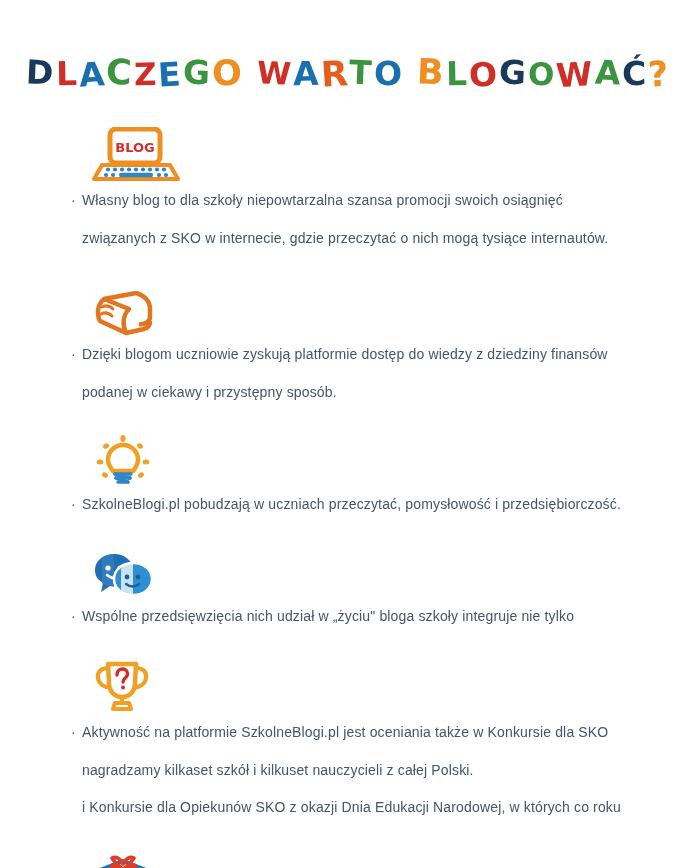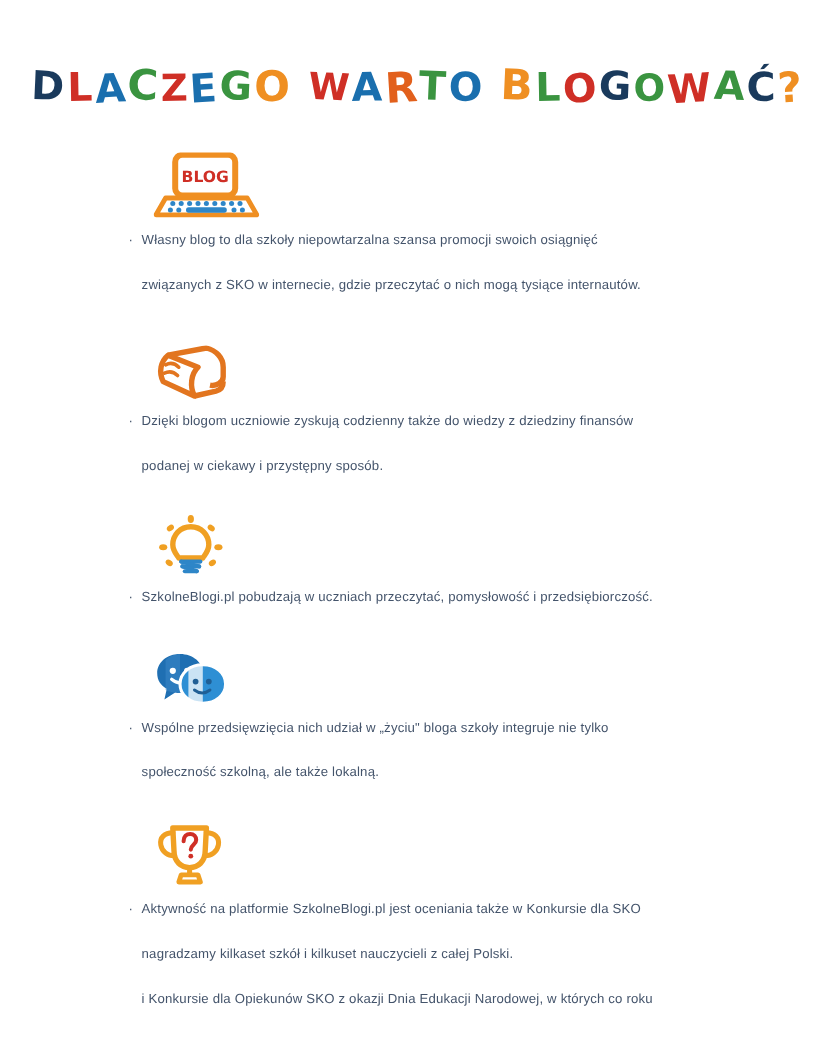--- a/index.html
+++ b/index.html
@@ -42,35 +42,34 @@
   .poster-title .ltr:nth-child(3n+2) { transform: rotate(-1deg); }
   .poster-title .ltr:nth-child(4n)   { font-size: 35px; }
   .poster-title .ltr:nth-child(5n)   { font-size: 31px; }
 
   
   .sections {
     padding: 0 0 0 0;
   }
   .section {
     position: relative;
-    padding-left: 36px;
   }
   .icon-wrap {
     padding-left: 92px;
     height: 58px;
     display: flex;
     align-items: flex-end;
   }
   .icon-wrap svg { display: block; }
 
   .para {
     padding-left: 82px;
     padding-right: 50px;
     margin-top: 7px;
-    font-size: 11px;
+    font-size: 14px;
     line-height: 21.5px;
     color: #44546b;
     letter-spacing: 0.15px;
   }
   .para .bullet {
     display: inline-block;
     width: 11px;
     margin-left: -11px;
     color: #44546b;
   }
@@ -129,21 +128,21 @@
     <div class="icon-wrap">
       <svg width="66" height="46" viewBox="0 0 66 46">
         <path d="M12 8 C6 13 4 22 8 30 L34 42 C30 34 31 24 37 18 Z" fill="none" stroke="#e2751f" stroke-width="4.5" stroke-linejoin="round"></path>
         <path d="M12 8 L44 2 C52 4 58 10 58 18 L58 26 C58 31 52 34 47 33" fill="none" stroke="#e2751f" stroke-width="4.5" stroke-linejoin="round"></path>
         <path d="M34 42 L52 38 C56 37 58 34 58 30" fill="none" stroke="#e2751f" stroke-width="4.5" stroke-linejoin="round"></path>
         <path d="M10 16 C14 14 18 15 21 18" fill="none" stroke="#e2751f" stroke-width="3" stroke-linecap="round"></path>
         <path d="M9 23 C13 21 17 22 20 25" fill="none" stroke="#e2751f" stroke-width="3" stroke-linecap="round"></path>
       </svg>
     </div>
     <p class="para">
-      <span class="bullet">·</span><span>Dzięki blogom uczniowie zyskują codzienny także do wiedzy z dziedziny finansów</span>
+      <span class="bullet">·</span><span>Dzięki blogom uczniowie zyskują platformie dostęp do wiedzy z dziedziny finansów</span>
       <span class="l2">podanej w ciekawy i przystępny sposób.</span>
     </p>
   </div>
 
   <div class="section" id="sec-2">
     <div class="icon-wrap">
       <svg width="62" height="52" viewBox="0 0 62 52">
         <g fill="#f0a023">
           <ellipse cx="31" cy="3.5" rx="2.6" ry="3.4"></ellipse>
           <ellipse cx="14" cy="11" rx="3.2" ry="2.4" transform="rotate(-35 14 11)"></ellipse>
@@ -178,21 +177,20 @@
         <path d="M15 24 Q22 30 29 24" fill="none" stroke="#ffffff" stroke-width="2.6" stroke-linecap="round"></path>
         <path d="M41 12 C30 12 22 19 22 28 C22 37 30 44 41 44 C52 44 60 37 60 28 C60 19 52 12 41 12 Z" fill="#2e8fd4" stroke="#ffffff" stroke-width="2.6"></path>
         <path d="M41 12 C36 12 32 14 29 17 L29 41 C32 43 36 44 41 44 Z" fill="#ffffff" opacity="0.75"></path>
         <circle cx="35" cy="26" r="2.4" fill="#1f5f95"></circle>
         <circle cx="46" cy="26" r="2.4" fill="#1f5f95"></circle>
         <path d="M34 33 Q40.5 38 47 33" fill="none" stroke="#1f5f95" stroke-width="2.4" stroke-linecap="round"></path>
       </svg>
     </div>
     <p class="para">
       <span class="bullet">·</span><span>Wspólne przedsięwzięcia nich udział w „życiu" bloga szkoły integruje nie tylko</span>
-      <span class="l2">społeczność szkolną, ale także lokalną.</span>
     </p>
   </div>
 
   <div class="section" id="sec-4">
     <div class="icon-wrap">
       <svg width="60" height="54" viewBox="0 0 60 54">
         <path d="M16 3 L44 3 L43 22 C43 31 37 36 30 36 C23 36 17 31 17 22 Z" fill="none" stroke="#f0a023" stroke-width="4.5" stroke-linejoin="round"></path>
         <path d="M16 7 C9 7 5 11 6 17 C7 23 12 26 17 26" fill="none" stroke="#f0a023" stroke-width="4.2" stroke-linecap="round"></path>
         <path d="M44 7 C51 7 55 11 54 17 C53 23 48 26 43 26" fill="none" stroke="#f0a023" stroke-width="4.2" stroke-linecap="round"></path>
         <path d="M30 36 L30 42" fill="none" stroke="#f0a023" stroke-width="4.2"></path>

